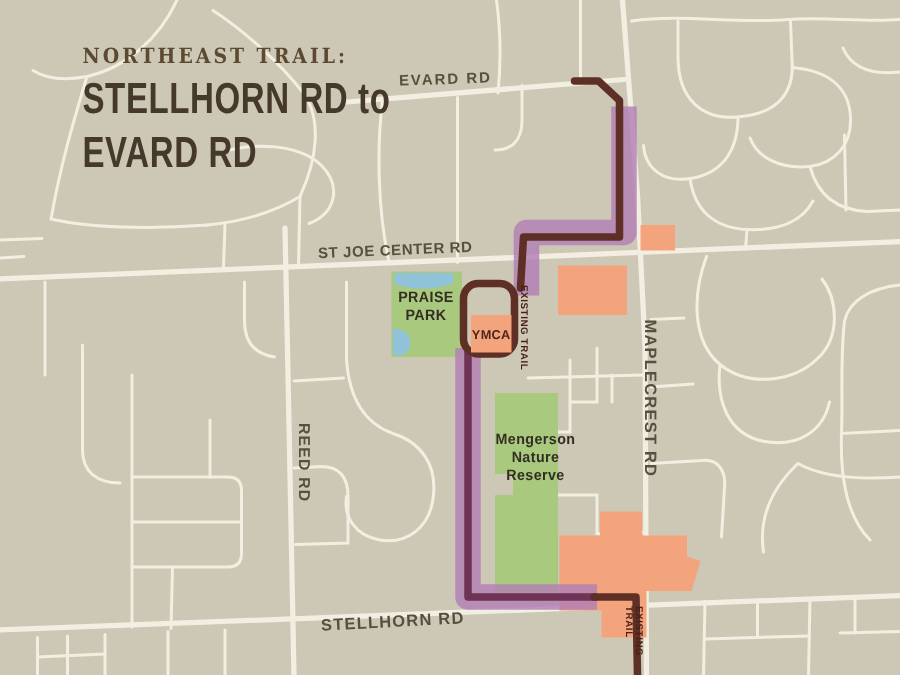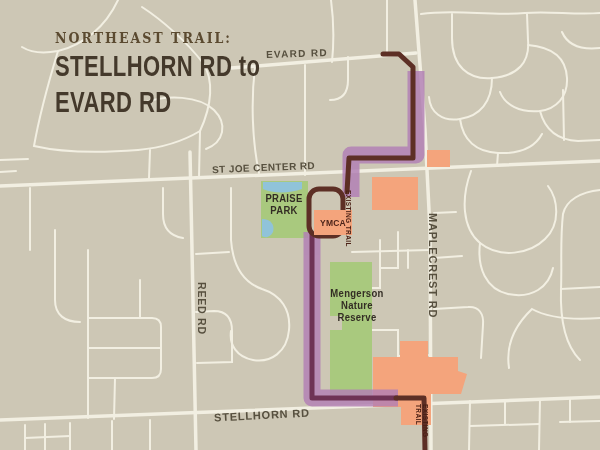--- a/index.html
+++ b/index.html
@@ -8,21 +8,21 @@
   .map svg{position:absolute;left:0;top:0;}
   .lbl{position:absolute;color:var(--road_label);font-weight:bold;white-space:nowrap;}
   .vlbl{writing-mode:vertical-rl;}
   .title{position:absolute;left:23px;top:30px;margin-left:32px;}
   .kicker{font-family:"DejaVu Serif",serif;font-weight:bold;color:var(--title_kicker);
           font-size:14px;letter-spacing:2.2px;transform:scaleX(.9);transform-origin:left top;}
   .big{font-weight:bold;color:var(--title_main);font-size:29px;line-height:32px;
        transform:scaleX(.76);transform-origin:left top;letter-spacing:.5px;margin-top:4px;}
   .area-lbl{position:absolute;color:var(--area_label);font-weight:bold;text-align:center;
             font-size:10px;line-height:12px;letter-spacing:.3px;transform:scaleX(.95);transform-origin:center top;}
-  .ymca{position:absolute;left:314px;top:210px;width:38px;height:25px;background:var(--orange);
+  .ymca{position:absolute;left:314px;top:210px;width:27px;height:25px;background:var(--orange);
         display:flex;align-items:center;justify-content:center;}
   .ymca span{font-size:8.5px;font-weight:bold;color:var(--ymca_text);letter-spacing:.2px;}
   .exist{position:absolute;color:var(--existing_label);font-weight:bold;font-size:6.5px;
          letter-spacing:.4px;writing-mode:vertical-rl;}
 </style>
 </head>
 <body style="--bg: #cdc7b5; --road: #f2efe2; --trail_purple: #b27fb5; --trail_core: #6e3355; --existing_brown: #5d2f25; --park_green: #a9c97e; --water_blue: #90c3d9; --orange: #f4a47c; --road_label: #57503f; --title_kicker: #5b4a30; --title_main: #44392b; --area_label: #332d24; --ymca_text: #4c241a; --existing_label: #4a2015;">
 
 <div class="map">
 

